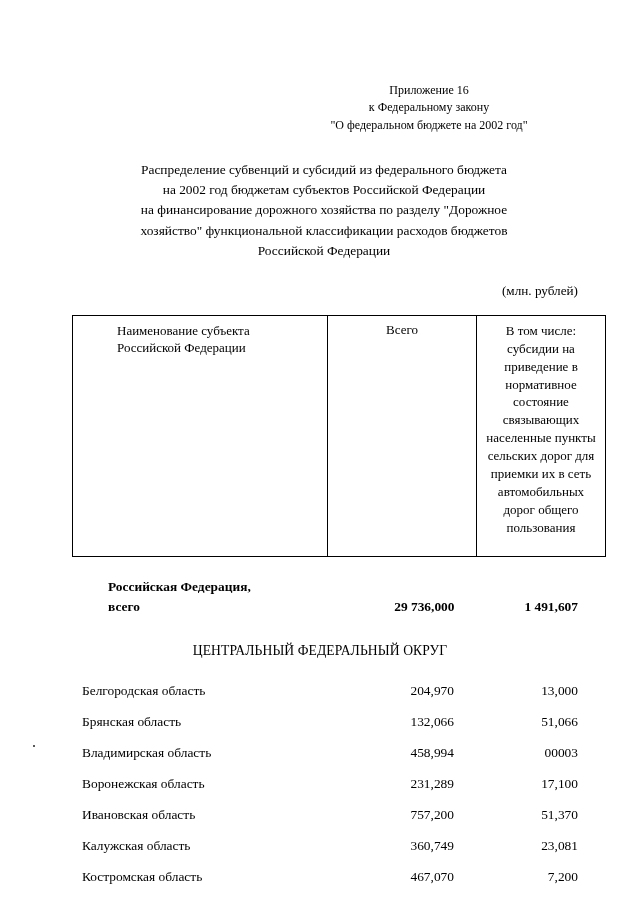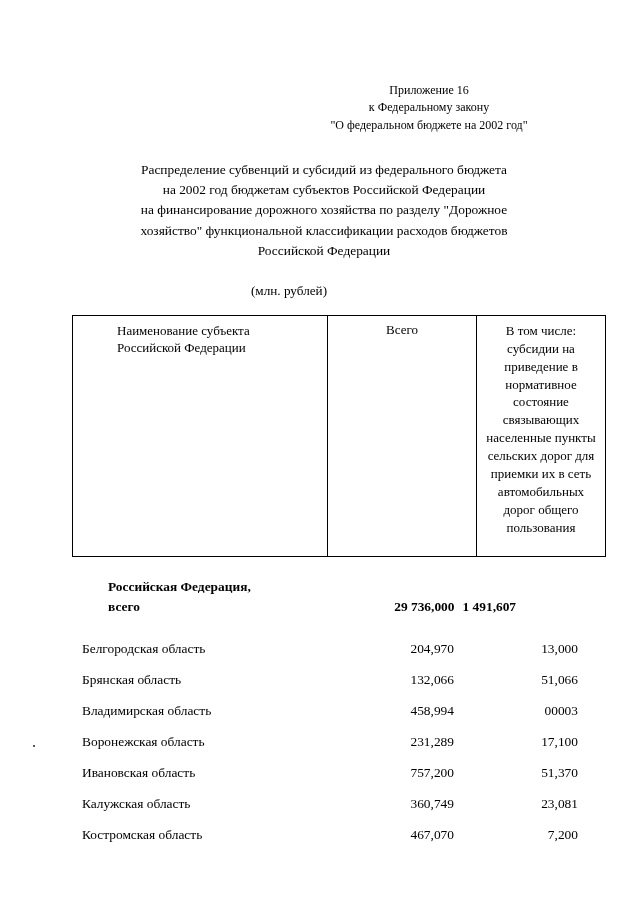--- a/index.html
+++ b/index.html
@@ -45,21 +45,21 @@
     text-align: center;
     font-weight: normal;
     font-size: 13.4px;
     line-height: 1.5;
   }
 
   
   .units-note {
     margin-top: 22px;
     padding-right: 62px;
-    text-align: center;
+    text-align: right;
     font-size: 13.2px;
     font-style: normal;
   }
 
   
   .table-wrap {
     margin-top: 16px;
     padding-left: 72px;
     padding-right: 62px;
   }
@@ -118,20 +118,21 @@
   }
   .totals-row .lbl {
     width: 256px;
   }
   .totals-row .v1 {
     width: 116px;
     text-align: right;
   }
   .totals-row .v2 {
     width: 124px;
+    text-align: right;
     margin-left: 8px;
   }
 
   
   .district {
     margin-top: 26px;
     text-align: center;
     padding-left: 40px;
     padding-right: 40px;
     font-size: 13.6px;
@@ -214,20 +215,21 @@
 
   <div class="totals">
     <div class="label">Российская Федерация,</div>
     <div class="totals-row">
       <span class="lbl">всего</span>
       <span class="v1">29 736,000</span>
       <span class="v2">1 491,607</span>
     </div>
   </div>
 
+  <div class="district">ЦЕНТРАЛЬНЫЙ ФЕДЕРАЛЬНЫЙ ОКРУГ</div>
 
   <div class="rows">
     <div class="data-row">
       <span class="name">Белгородская область</span>
       <span class="v1">204,970</span>
       <span class="v2">13,000</span>
     </div>
     <div class="data-row">
       <span class="name">Брянская область</span>
       <span class="v1">132,066</span>

